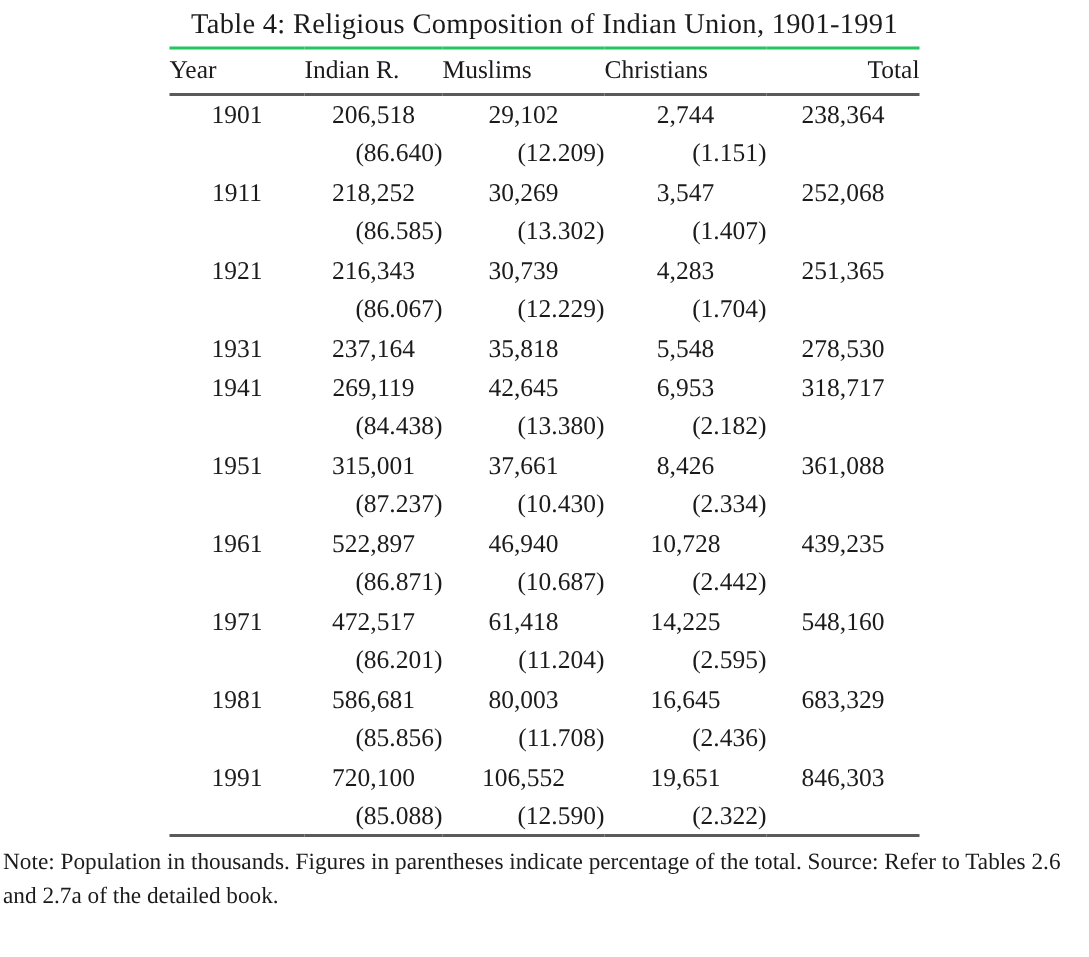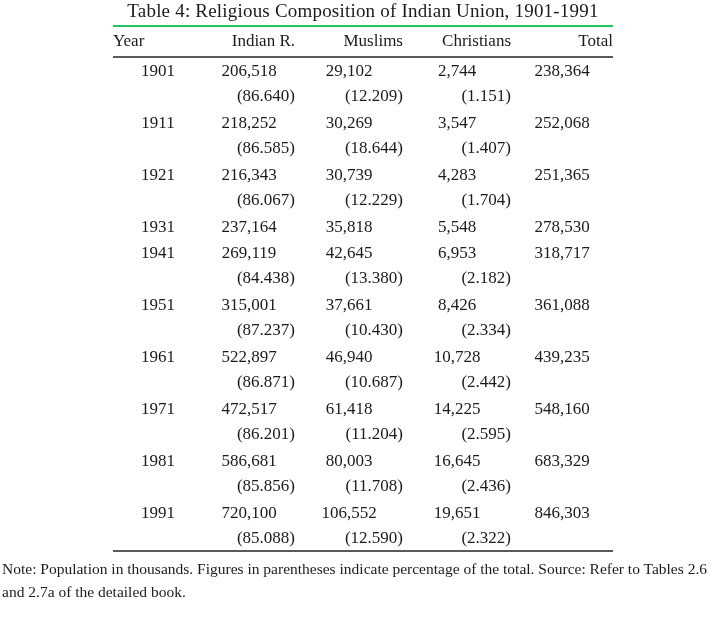--- a/index.html
+++ b/index.html
@@ -7,21 +7,21 @@
   .page {
     position: relative;
     width: 726px;
     height: 638px;
     background: #ffffff;
     font-family: "Liberation Serif", "DejaVu Serif", serif;
     color: #1b1b1b;
     overflow: hidden;
   }
   .table-title {
-    padding-top: 0;
+    padding-top: 6px;
     text-align: center;
     font-size: 19px;
     letter-spacing: 0.2px;
     white-space: nowrap;
   }
   .table-wrap {
     margin-left: 113px;
     width: 500px;
     margin-top: 3px;
   }
@@ -32,21 +32,21 @@
     border-bottom: 2px solid #5a5a5a;
     table-layout: fixed;
   }
   table.data-table thead th {
     font-weight: normal;
     font-size: 17px;
     padding: 4px 0 5px 0;
     border-bottom: 2px solid #5a5a5a;
   }
   .th-year { text-align: left; }
-  .th-mid { text-align: right; }
+  .th-mid { text-align: left; }
   .th-total { text-align: right; }
   table.data-table td {
     font-size: 17px;
     height: 26px;
     padding: 0;
     vertical-align: middle;
   }
   td.cell-year { text-align: left; }
   td.cell-value, td.cell-pct { text-align: right; }
   tbody tr.count-row td { padding-top: 1px; text-align: center; }
@@ -102,21 +102,21 @@
   <tr class="count-row">
     <td class="cell-year">1911</td>
     <td class="cell-value">218,252</td>
     <td class="cell-value">30,269</td>
     <td class="cell-value">3,547</td>
     <td class="cell-value">252,068</td>
   </tr>
   <tr class="pct-row">
     <td class="cell-year"></td>
     <td class="cell-pct">(86.585)</td>
-    <td class="cell-pct">(18.644)</td>
+    <td class="cell-pct">(13.302)</td>
     <td class="cell-pct">(1.407)</td>
     <td class="cell-pct"></td>
   </tr>
 
   <tr class="count-row">
     <td class="cell-year">1921</td>
     <td class="cell-value">216,343</td>
     <td class="cell-value">30,739</td>
     <td class="cell-value">4,283</td>
     <td class="cell-value">251,365</td>

